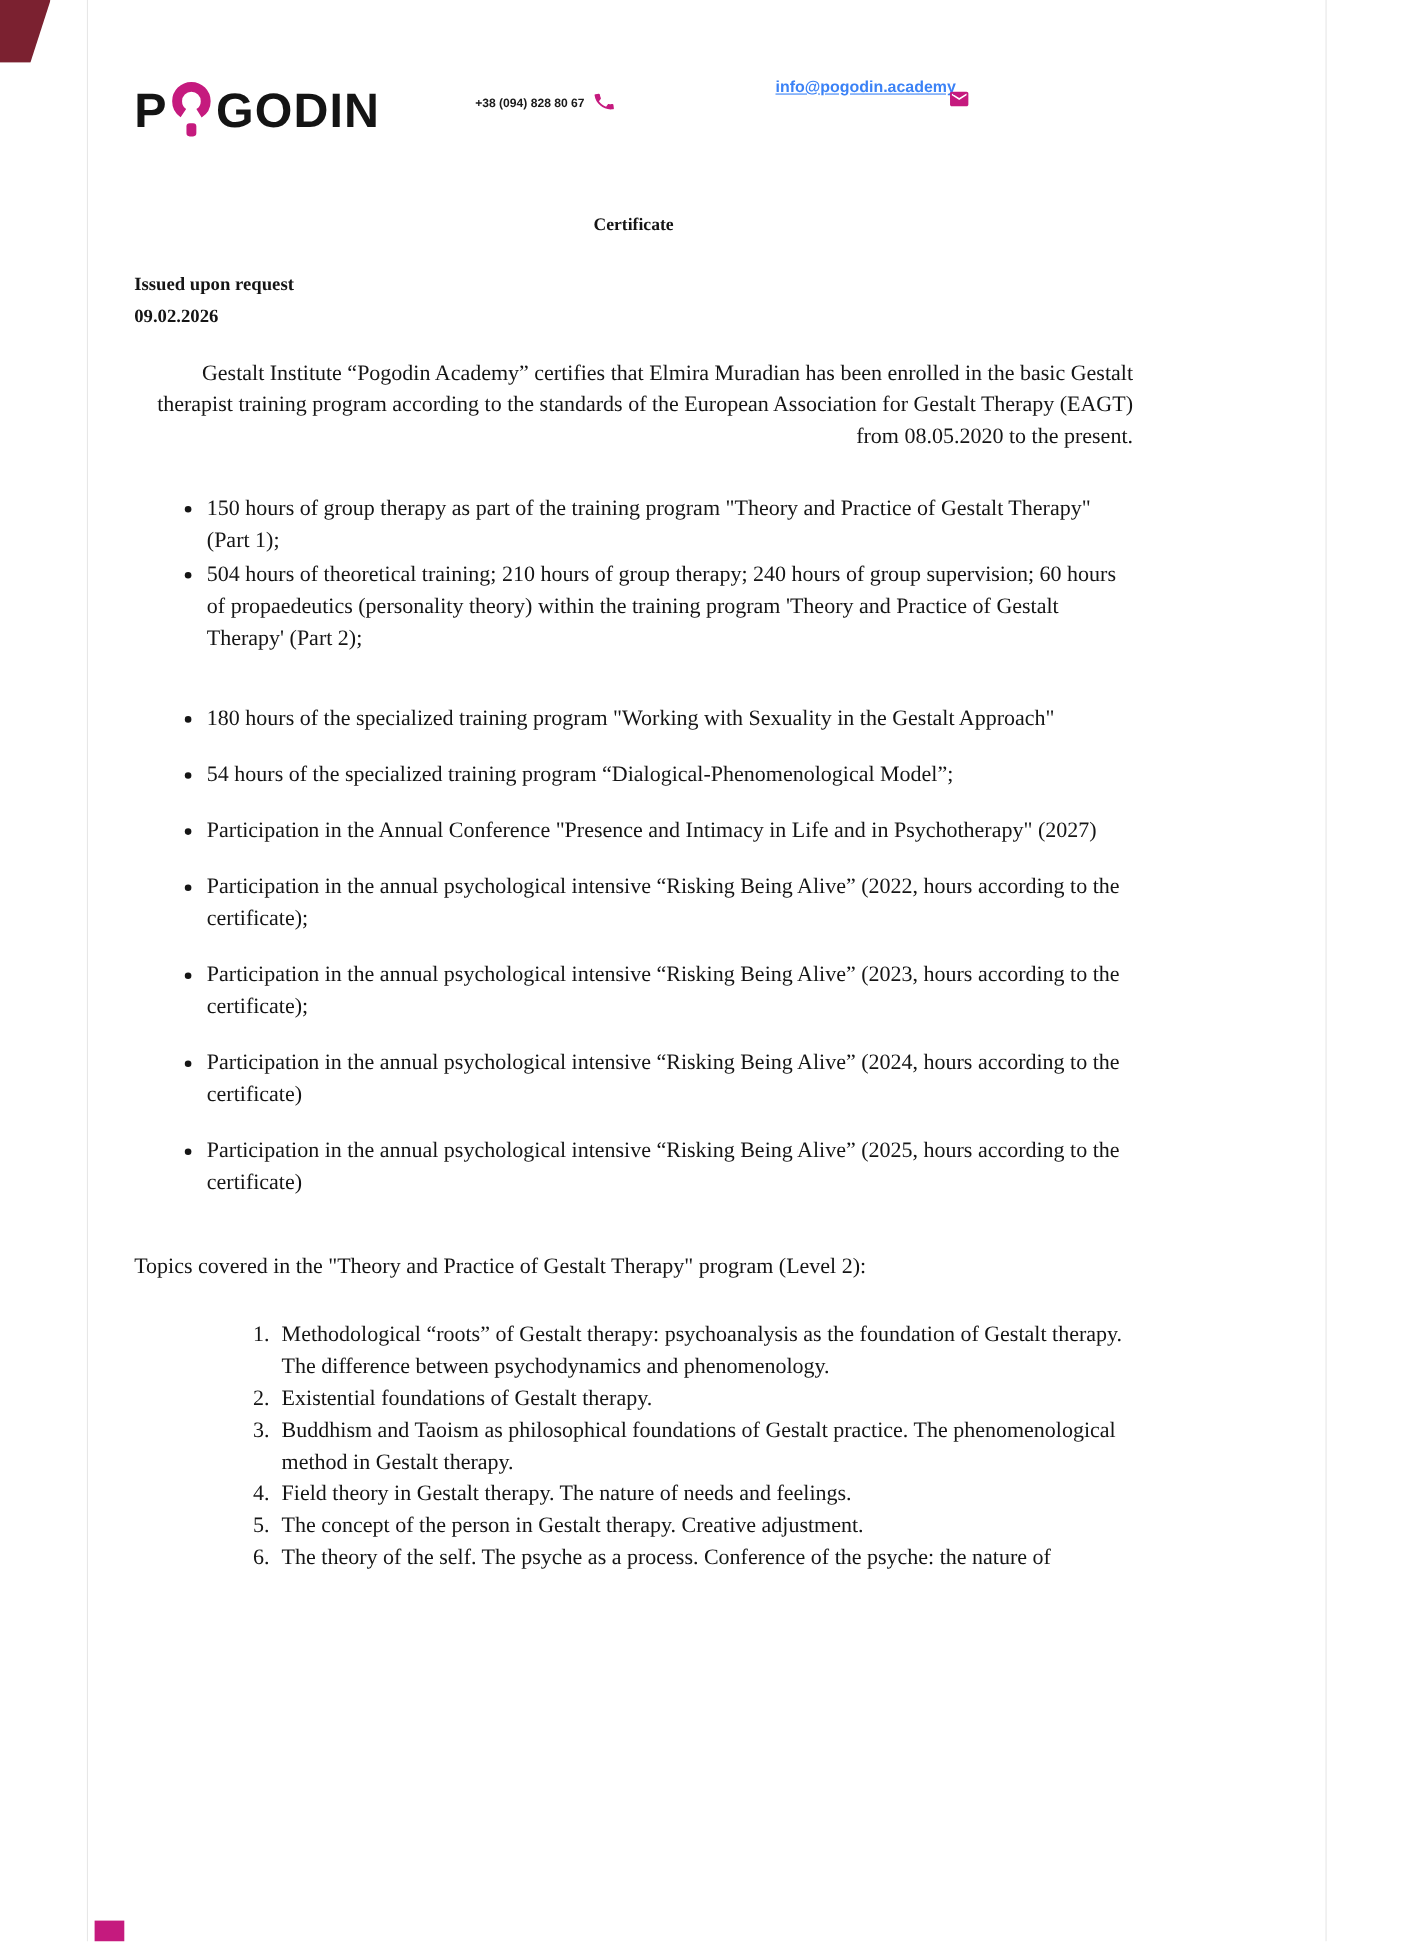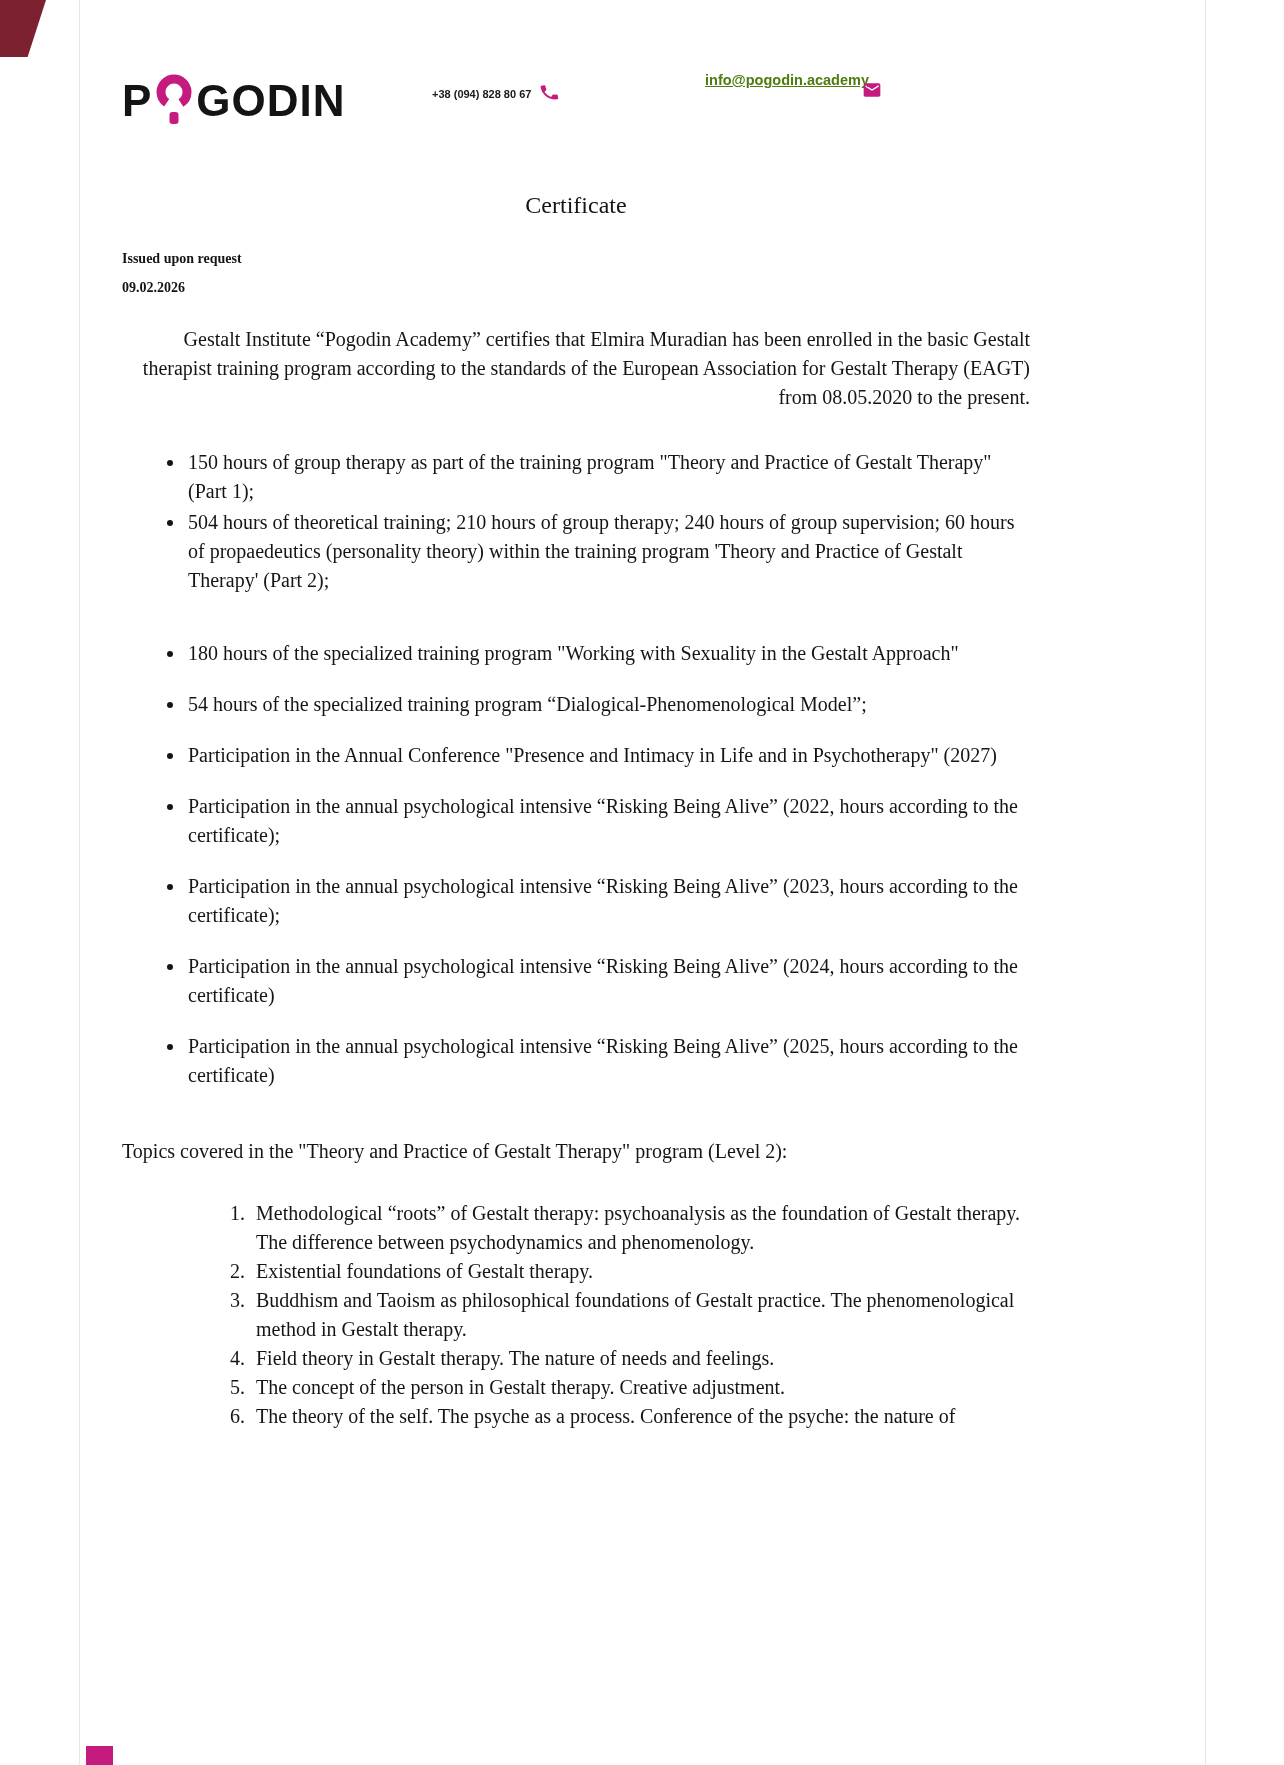--- a/index.html
+++ b/index.html
@@ -46,33 +46,33 @@
     display: flex; align-items: center; gap: 8px;
     font-family: "Liberation Sans", sans-serif;
     font-weight: bold; font-size: 11px; color: #1a1a1a;
   }
   .email-wrap {
     position: absolute; left: 583px; top: 4px;
     display: flex; align-items: flex-start; gap: 4px;
     font-family: "Liberation Sans", sans-serif;
     font-weight: bold; font-size: 14.5px; color: #14142e;
   }
-  .email-wrap a { color: #4d7c0f; text-decoration: underline; }
+  .email-wrap a { color: #3b82f6; text-decoration: underline; }
   .email-wrap .mail-icon { position: relative; top: 8px; left: -14px; }
 
   
   .content {
     position: absolute; left: 122px; top: 190px; width: 908px;
     font-size: 20px; line-height: 29px;
   }
   .doc-title {
-    text-align: center; font-weight: normal; font-size: 24px;
+    text-align: center; font-weight: bold; font-size: 16px;
     margin: 0 0 24px 0; line-height: 30px;
   }
-  .issued { font-weight: bold; font-size: 14px; line-height: 29px; margin: 0 0 23px 0; }
+  .issued { font-weight: bold; font-size: 17px; line-height: 29px; margin: 0 0 23px 0; }
   .intro { margin: 0 0 36px 0; text-align: right; }
   .period { margin: 0 0 69px 0; }
 
   ul.bullet-list { margin: 0 0 47px 0; padding-left: 64px; list-style: disc; }
   ul.bullet-list li { margin-bottom: 22px; padding-left: 2px; }
   ul.bullet-list li:nth-child(1) { margin-bottom: 2px; }
   ul.bullet-list li:nth-child(2) { margin-bottom: 44px; }
 
   .topics-heading { margin: 0 0 33px 0; }
 

